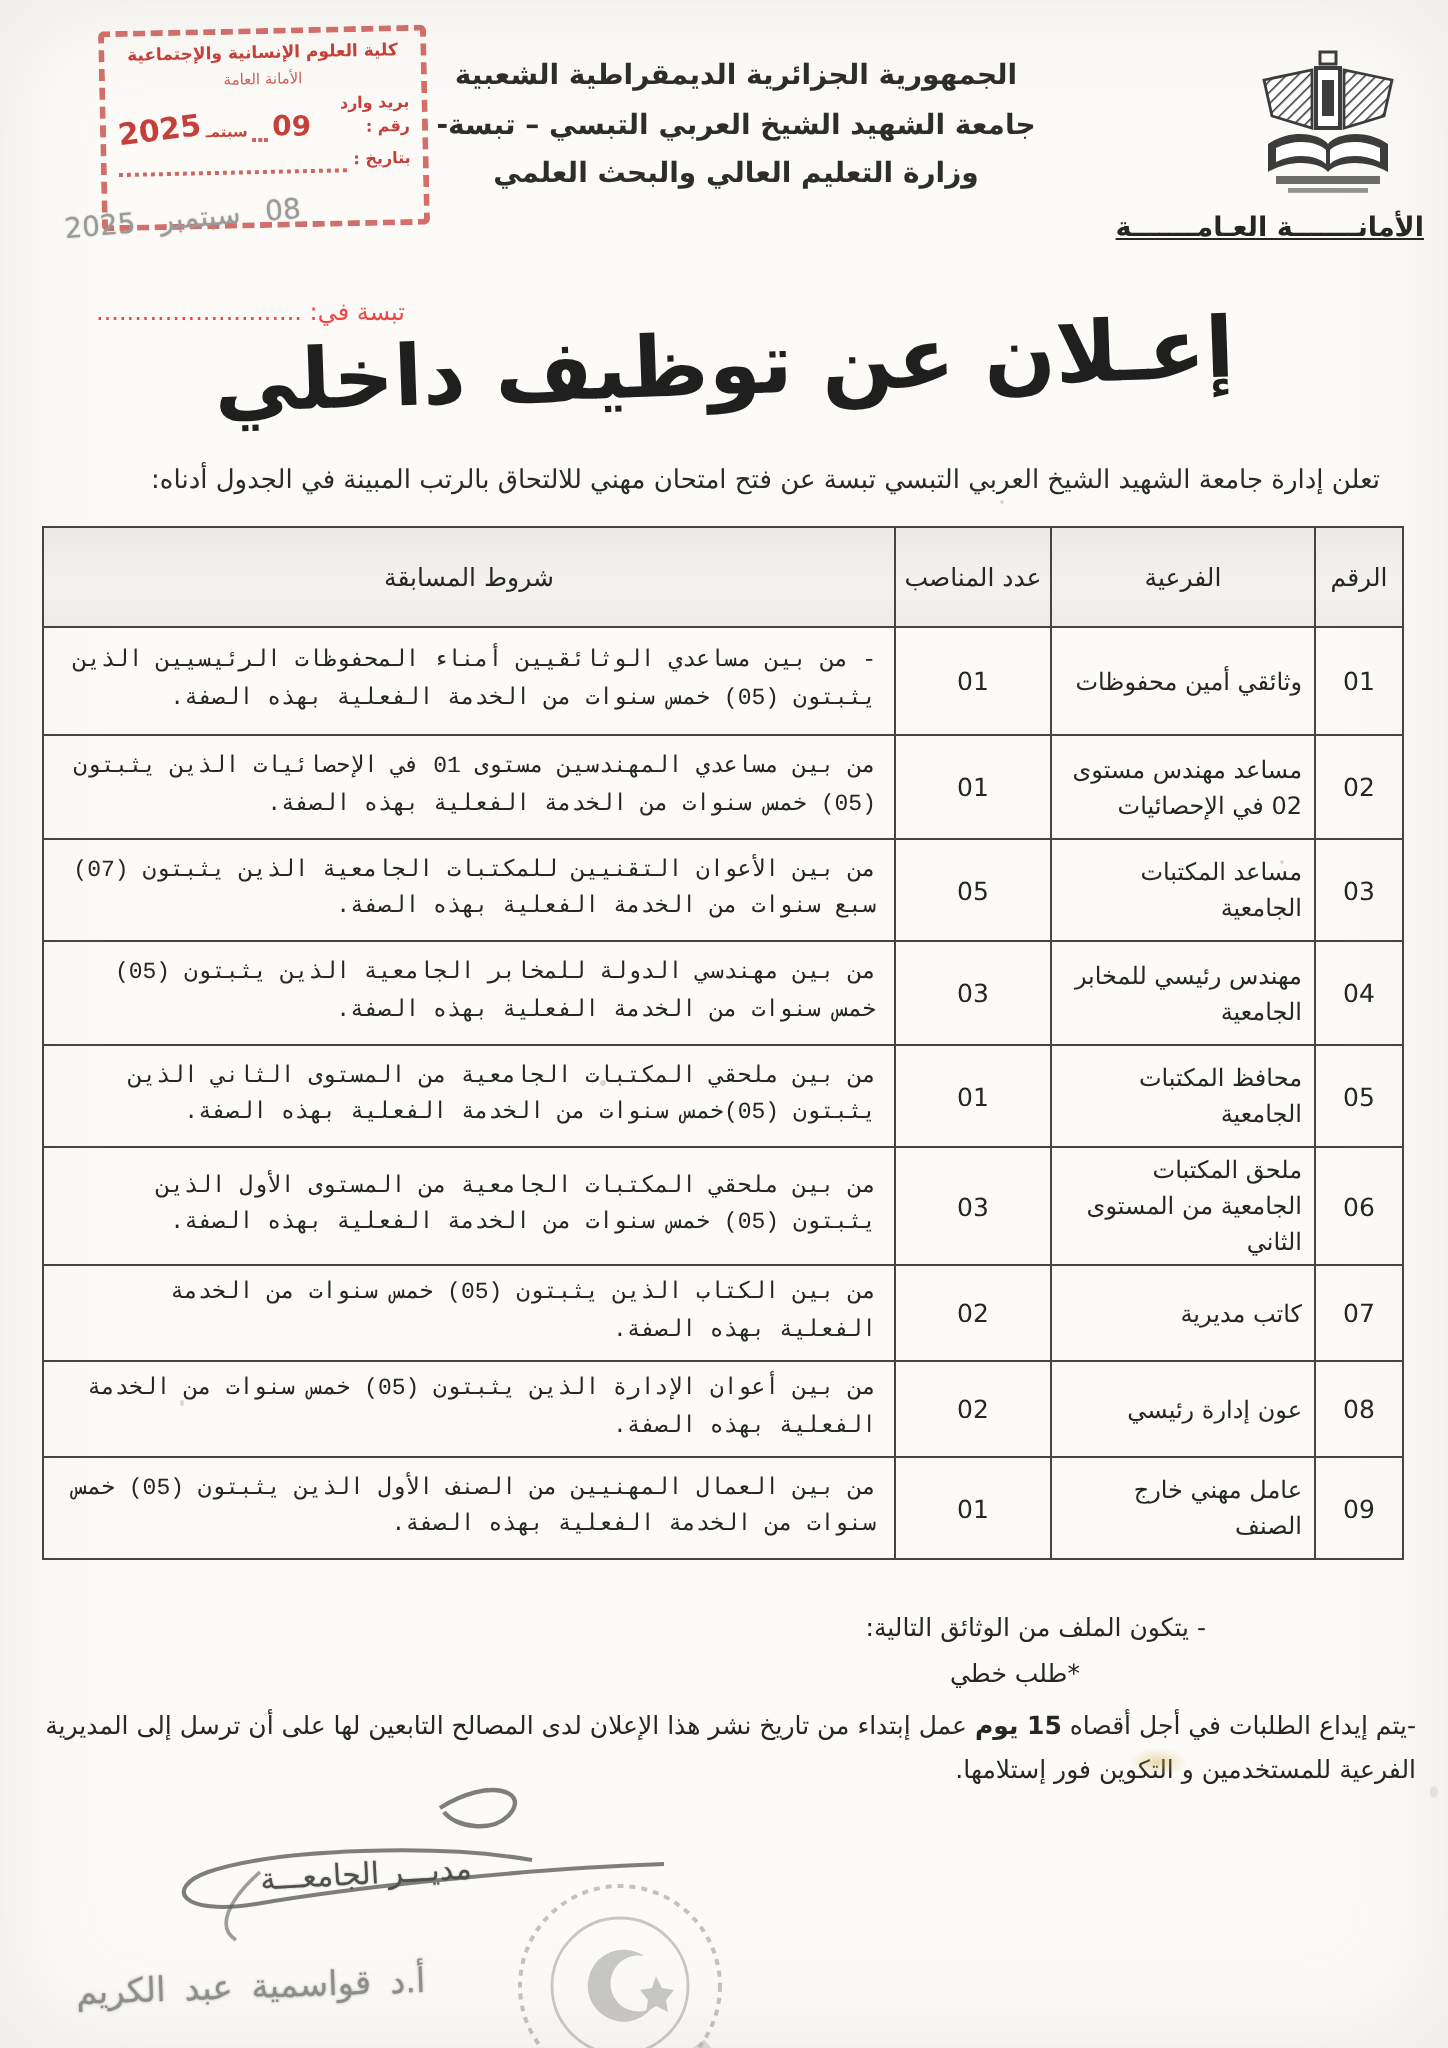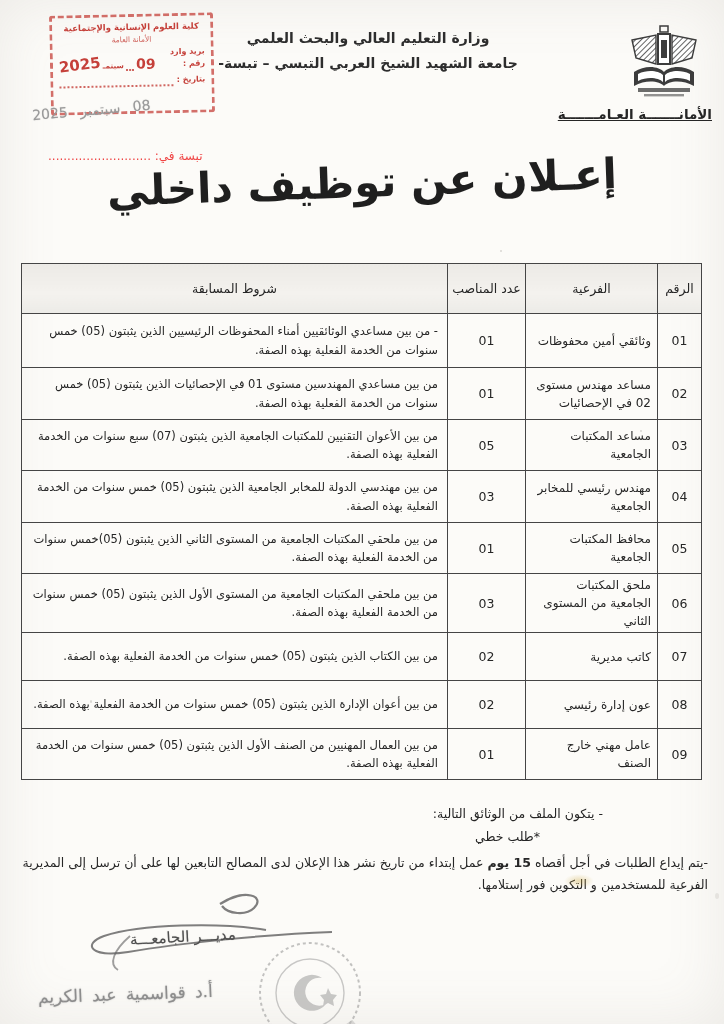--- a/index.html
+++ b/index.html
@@ -60,21 +60,21 @@
     font-weight:normal;overflow:hidden;
   }
   table.jobs thead th{
     height:47px;font-weight:normal;font-size:12.5px;
     background:linear-gradient(180deg,#eceae6 0%,#f4f2ee 60%,#ecebe7 100%);
     text-align:center;
   }
   col.c-num{width:44px;} col.c-rank{width:132px;} col.c-pos{width:78px;} col.c-cond{width:426px;}
   td.num,td.pos{text-align:center;font-size:12.5px;}
   td.rank{font-size:12px;padding:2px 6px;line-height:1.5;}
-  td.cond{text-align:right;font-size:11.5px;padding:3px 9px;line-height:1.6;}
+  td.cond{text-align:right;font-size:11.5px;padding:3px 9px;line-height:1.6;font-family:Liberation Mono, monospace;}
   tbody tr:nth-child(1){height:54px;} tbody tr:nth-child(2){height:52px;}
   tbody tr:nth-child(3){height:51px;} tbody tr:nth-child(4){height:52px;}
   tbody tr:nth-child(5){height:51px;} tbody tr:nth-child(6){height:54px;}
   tbody tr:nth-child(7){height:48px;} tbody tr:nth-child(8){height:48px;}
   tbody tr:nth-child(9){height:51px;}
   
   .note1{position:absolute;top:777px;right:14px;left:40px;font-size:12.5px;}
   .note1 .lbl{font-weight:bold;text-decoration:underline;font-size:13px;}
   .note2{position:absolute;top:806px;right:121px;font-size:12.5px;}
   .note3{position:absolute;top:829px;right:184px;font-size:12.5px;}
@@ -117,22 +117,23 @@
     </div>
     <div class="l4">
       <span>بتاريخ :</span>
       <span class="lead"></span>
     </div>
   </div>
 
   <div class="date-stamp">08 سبتمبر 2025</div>
 
   <div class="head-center">
+    <div>الجمهورية الجزائرية الديمقراطية الشعبية</div>
+    <div>جامعة  الشهيد الشيخ العربي التبسي – تبسة-</div>
     <div>وزارة التعليم العالي والبحث العلمي</div>
-    <div>جامعة  الشهيد الشيخ العربي التبسي – تبسة-</div>
   </div>
 
   <svg class="emblem" viewBox="0 0 72 82" aria-hidden="true">
     <defs>
       <pattern id="hatch" width="4" height="4" patternUnits="userSpaceOnUse" patternTransform="rotate(45)">
         <rect width="4" height="4" fill="#fff"></rect>
           <line x1="0" y1="0" x2="0" y2="4" stroke="#3c3c3c" stroke-width="1.6"></line>
       </pattern>
     </defs>
     <rect x="32" y="2" width="8" height="6" fill="none" stroke="#3c3c3c" stroke-width="1.5"></rect>
@@ -146,20 +147,21 @@
     <rect x="10" y="64" width="52" height="4" fill="#3c3c3c" opacity=".75"></rect>
     <rect x="16" y="70" width="40" height="2.4" fill="#3c3c3c" opacity=".55"></rect>
   </svg>
 
   <div class="secretariat">الأمانـــــــة العـامـــــــة</div>
 
   <div class="place-date">تبسة في: ...........................</div>
 
   <div class="main-title">إعـلان عن توظيف داخلي</div>
 
+  <div class="intro">تعلن إدارة جامعة الشهيد الشيخ العربي التبسي تبسة عن فتح امتحان مهني للالتحاق بالرتب المبينة في الجدول أدناه:</div>
 
   <table class="jobs">
     <colgroup>
         <col class="c-num">
         <col class="c-rank">
         <col class="c-pos">
         <col class="c-cond">
       </colgroup>
     <thead>
       <tr>

